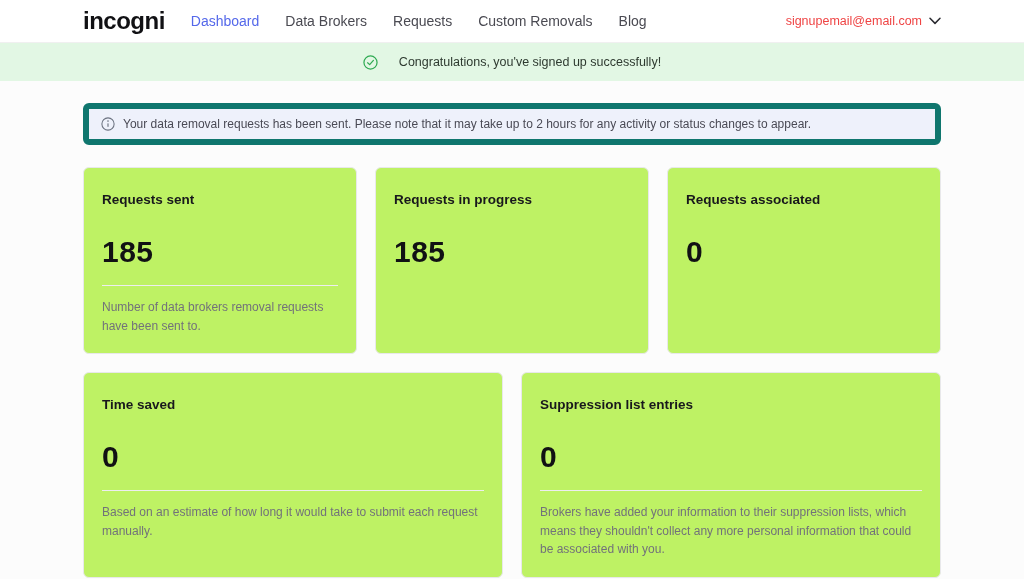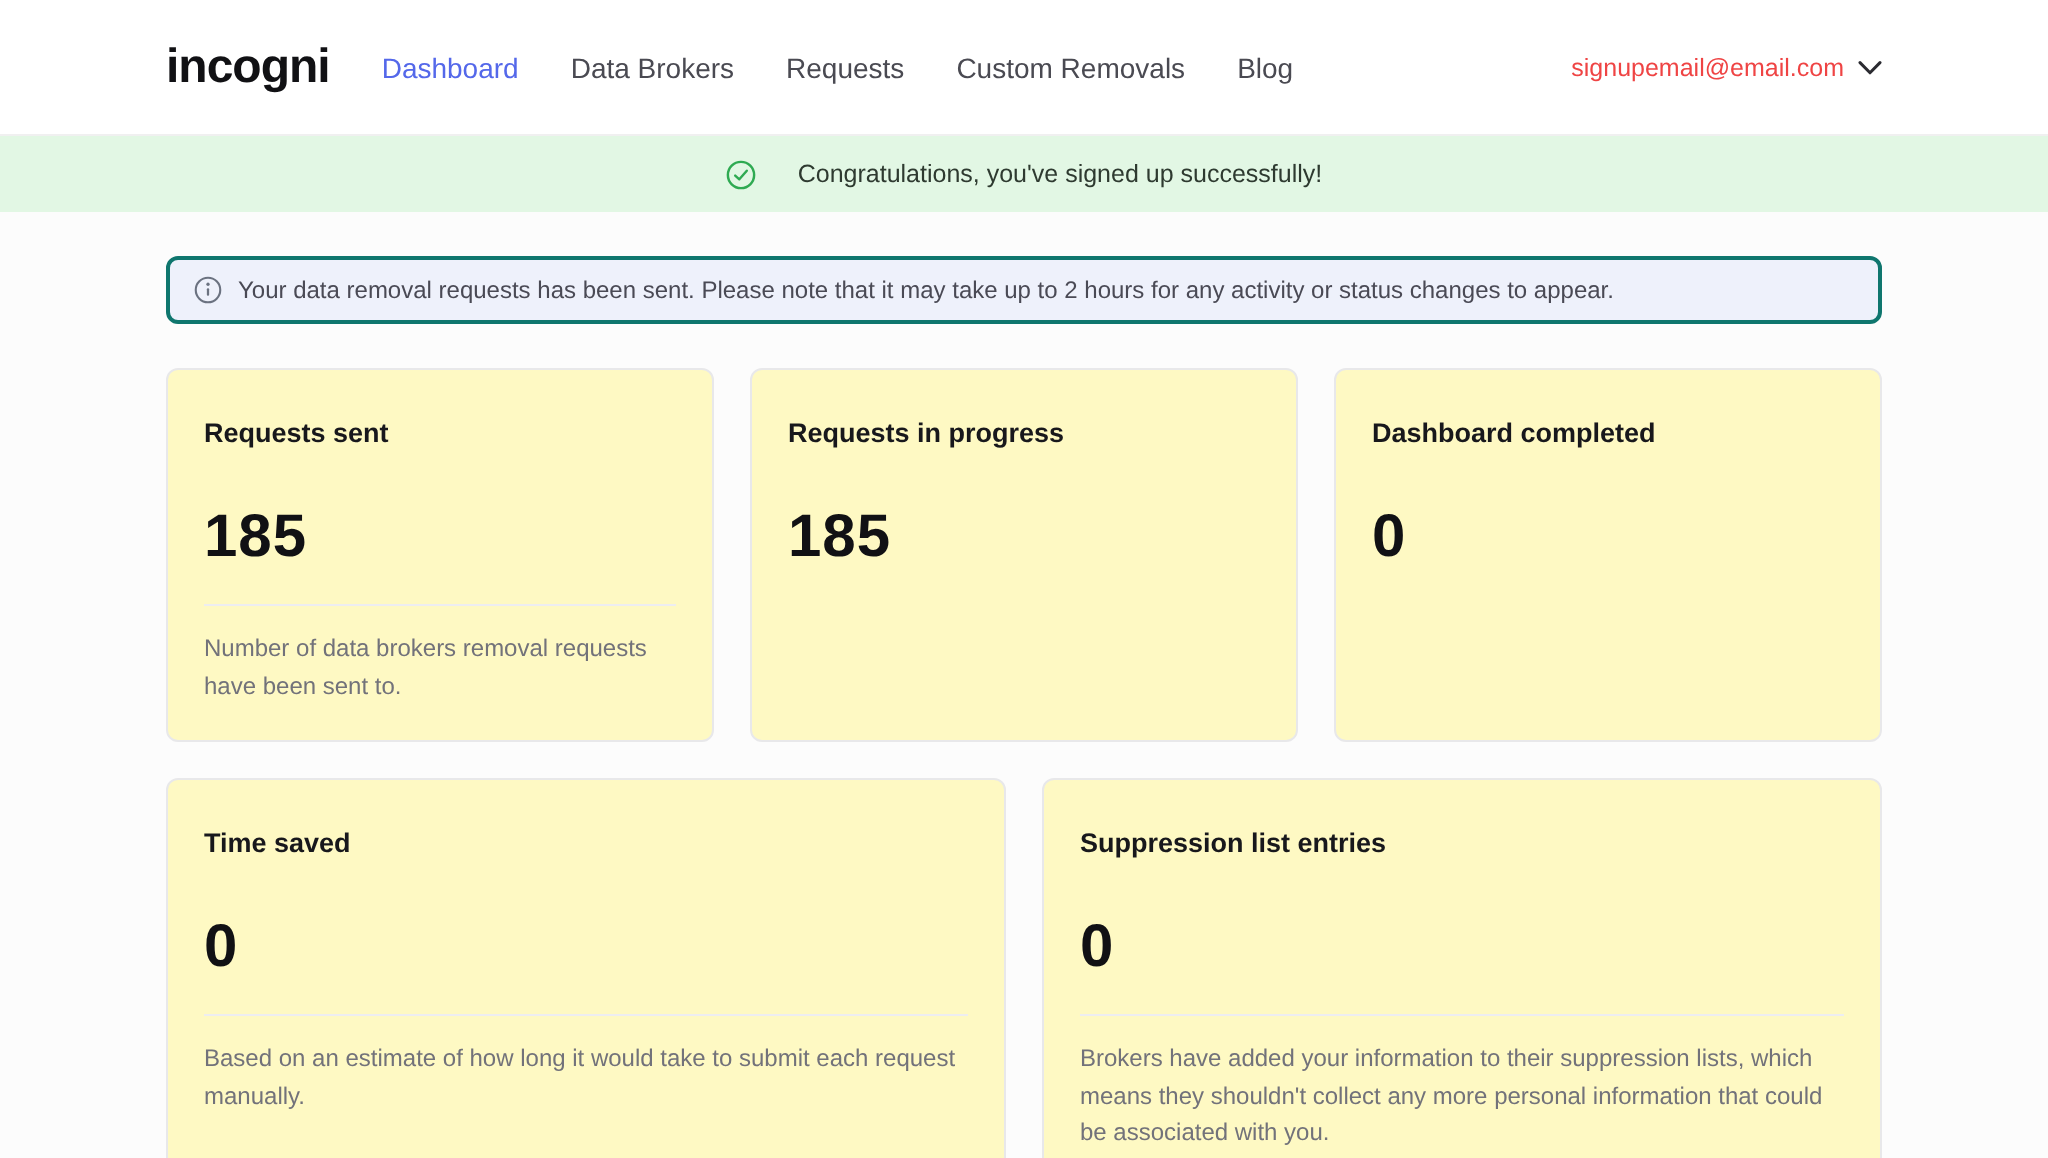--- a/index.html
+++ b/index.html
@@ -6,21 +6,21 @@
   html, body { width: 1024px; }
   body {
     font-family: "Liberation Sans", "DejaVu Sans", sans-serif;
     background: #fcfcfc;
     min-height: 579px;
     color: #19191d;
   }
   
   .header {
     background: #ffffff;
-    height: 68px;
+    height: 43px;
     display: flex;
     align-items: center;
     padding: 0 83px;
     border-bottom: 1px solid #f0f0f0;
   }
   .logo {
     font-size: 24px;
     font-weight: 800;
     letter-spacing: -0.5px;
     color: #111114;
@@ -51,41 +51,41 @@
     align-items: center;
     justify-content: center;
     gap: 21px;
     font-size: 12.5px;
     color: #2e3a30;
   }
   
   .container { width: 858px; margin: 0 auto; padding: 22px 0 28px 0; }
   .info-banner {
     background: #eef1fb;
-    border: 2px solid #0f766e;
+    border: 6px solid #0f766e;
     border-radius: 6px;
     padding: 8px 12px;
     display: flex;
     align-items: center;
     gap: 8px;
     font-size: 12px;
     color: #4a4a55;
   }
   .month-title {
     margin-top: 28px;
     font-size: 16.5px;
     font-weight: 700;
     color: #131317;
     letter-spacing: 0.2px;
   }
   .grid { display: grid; gap: 18px; margin-top: 22px; }
   .grid-3 { grid-template-columns: repeat(3, 1fr); }
   .grid-2 { grid-template-columns: repeat(2, 1fr); margin-top: 18px; }
   .card {
-    background: #fef9c3;
+    background: #bef264;
     border: 1px solid #e8e8ea;
     border-radius: 6px;
     padding: 24px 18px 18px 18px;
   }
   .grid-3 .card { min-height: 160px; }
   .grid-2 .card { min-height: 157px; }
   .card-title { font-size: 13.5px; font-weight: 700; color: #18181c; }
   .card-value {
     font-size: 30px;
     font-weight: 700;
@@ -152,21 +152,21 @@
       <div class="card-value">185</div>
       <div class="card-desc">Number of data brokers removal requests have been sent to.</div>
     </div>
 
     <div class="card">
       <div class="card-title">Requests in progress</div>
       <div class="card-value">185</div>
     </div>
 
     <div class="card">
-      <div class="card-title">Dashboard completed</div>
+      <div class="card-title">Requests associated</div>
       <div class="card-value">0</div>
     </div>
 
   </div>
 
   <div class="grid grid-2">
 
     <div class="card">
       <div class="card-title">Time saved</div>
       <div class="card-value">0</div>

